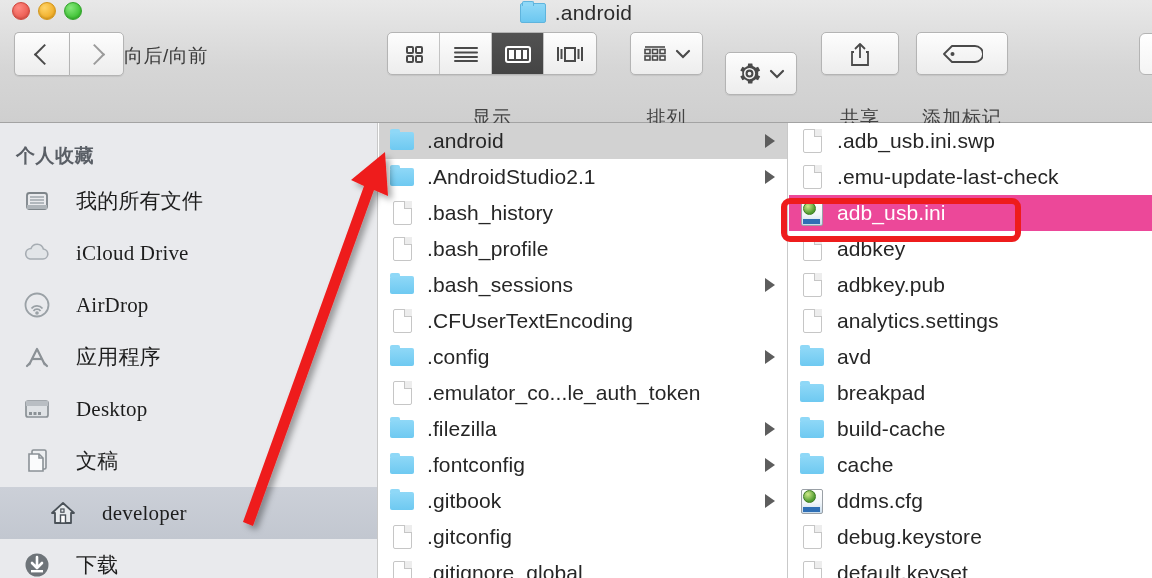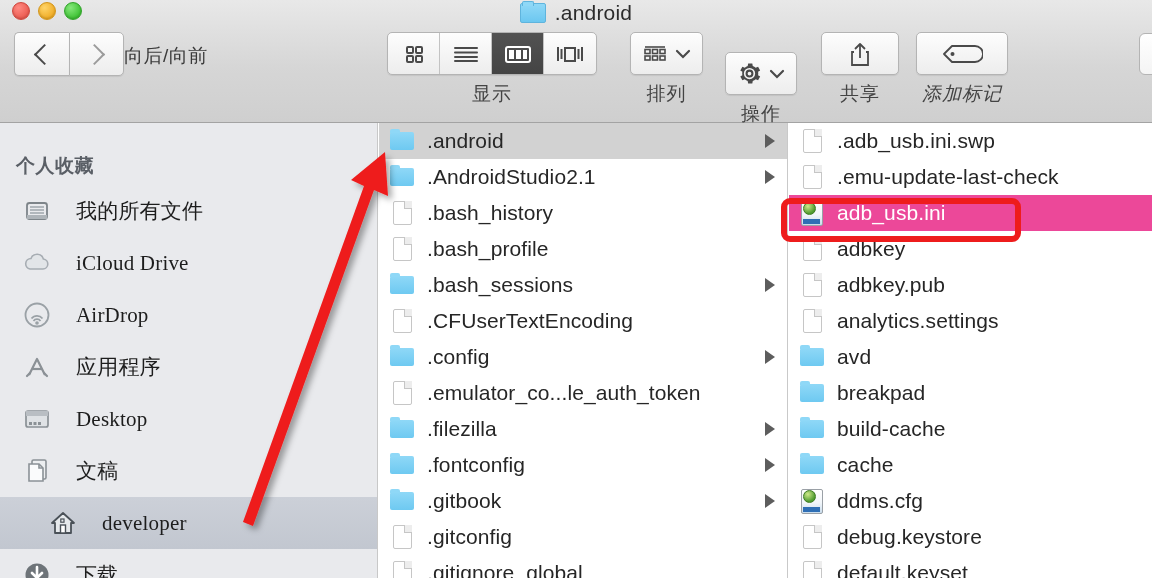--- a/index.html
+++ b/index.html
@@ -31,21 +31,21 @@
     background:linear-gradient(to bottom,#8fd8f7,#6cc7f0);
     border:1px solid #5fb4dd; position:relative;
   }
   .win-title .folder-sm::before {
     content:""; position:absolute; left:1px; top:-3px; width:10px; height:4px;
     background:#8fd8f7; border:1px solid #5fb4dd; border-bottom:none; border-radius:2px 2px 0 0;
   }
   .win-title .t { font-size:21px; color:#2b2b2b; font-weight:400; letter-spacing:.2px; }
 
   
-  .tgroup { position:absolute; top:32px; display:flex; flex-direction:column; align-items:center; }
+  .tgroup { position:absolute; top:32px; display:flex; flex-direction:column; align-items:center;gap:24px; }
   .tgroup .cap { margin-top:6px; font-size:19px; color:#444; letter-spacing:1px; white-space:nowrap; }
 
   .btn {
     background:linear-gradient(to bottom,#fdfdfd,#ededed);
     border:1px solid #b4b4b4; border-radius:5px;
     box-shadow:0 1px 0 rgba(255,255,255,.7) inset, 0 1px 1px rgba(0,0,0,.08);
     display:flex; align-items:center; justify-content:center;
   }
   .seg { display:flex; height:43px; border:1px solid #b4b4b4; border-radius:5px; overflow:hidden;
          background:linear-gradient(to bottom,#fdfdfd,#ededed);
@@ -76,21 +76,21 @@
   }
 
   
   .body { position:absolute; left:0; top:123px; width:1152px; height:455px; background:#fff; }
 
   
   .sidebar {
     position:absolute; left:0; top:0; width:378px; height:455px;
     background:#e9eaed; border-right:1px solid #c8c8c8; overflow:hidden;
   }
-  .sb-head { padding:30px 0 6px 16px; font-size:19px; font-weight:700; color:#5a5f66; letter-spacing:.5px; }
+  .sb-head { padding:20px 0 6px 16px; font-size:19px; font-weight:700; color:#5a5f66; letter-spacing:.5px; }
   .sb-item {
     height:52px; display:flex; align-items:center; gap:24px; padding-left:22px;
     font-size:21px; color:#1d1d1d; letter-spacing:.2px;font-family:Liberation Serif, serif;
   }
   .sb-item.sel { background:linear-gradient(to bottom,#ccd0d8,#c2c7d0);padding-left:48px; }
   .sb-ico { width:30px; height:30px; flex:0 0 30px; display:flex; align-items:center; justify-content:center; }
 
   
   .col { position:absolute; top:0; height:455px; overflow:hidden; background:#fff; }
   .col1 { left:379px; width:409px; border-right:1px solid #c9c9c9; }
@@ -236,21 +236,21 @@
       <div class="btn" style="width:78px;height:43px;">
         <svg width="24" height="26" viewBox="0 0 24 26">
           <path d="M6 11 H4 V24 H20 V11 H18" fill="none" stroke="#4a4a4a" stroke-width="1.8"></path>
           <line x1="12" y1="3" x2="12" y2="17" stroke="#4a4a4a" stroke-width="1.8"></line>
           <polyline points="7,8 12,3 17,8" fill="none" stroke="#4a4a4a" stroke-width="1.8" stroke-linejoin="round"></polyline>
         </svg>
       </div>
       <div class="cap">共享</div>
     </div>
 
-    <div class="tgroup" style="left:916px;font-style:italic;">
+    <div class="tgroup" style="left:916px;">
       <div class="btn" style="width:92px;height:43px;">
         <svg width="42" height="22" viewBox="0 0 42 22">
           <path d="M11 3 H34 a6 6 0 0 1 0 16 H11 L3 11 Z" fill="none" stroke="#4a4a4a" stroke-width="1.8" stroke-linejoin="round"></path>
           <circle cx="11.5" cy="11" r="2" fill="#4a4a4a"></circle>
         </svg>
       </div>
       <div class="cap">添加标记</div>
     </div>
 
     <div class="edge-btn"></div>

